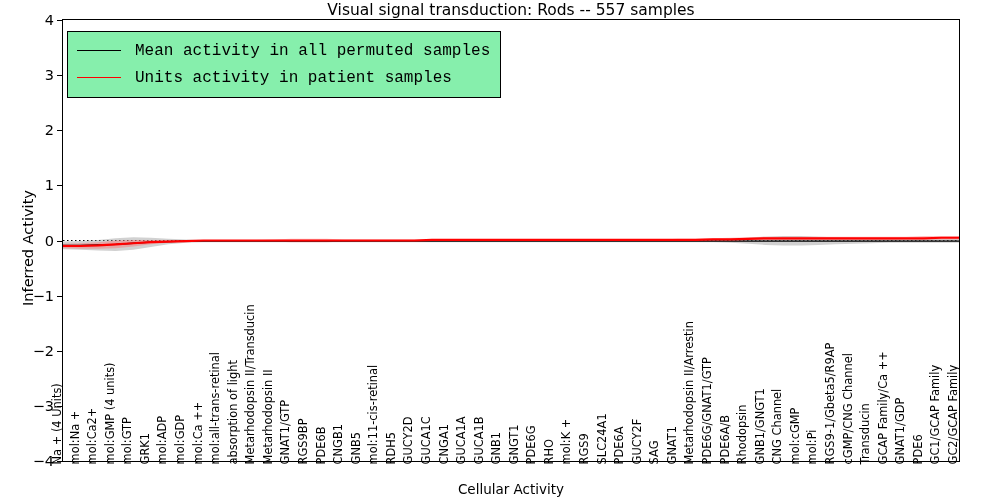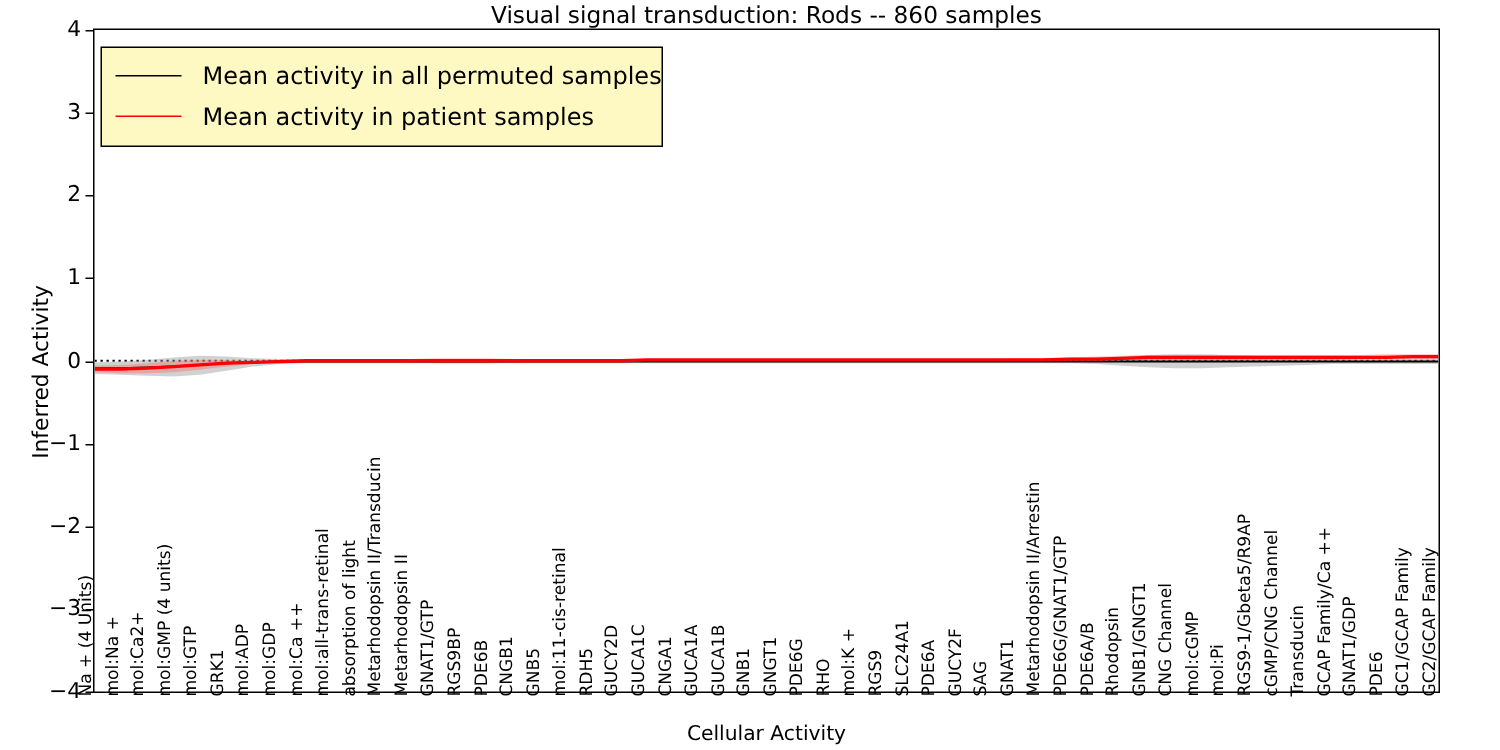--- a/index.html
+++ b/index.html
@@ -106,23 +106,24 @@
     text-align: center;
     font-size: 13.5px;
     color: #000000;
   }
   
   #legend {
     position: absolute;
     left: 67px;
     top: 31px;
     border: 1.1px solid #000000;
-    background: #fef9c3;
-    padding: 5px 0 6px 9px;
+    background: #86efac;
+    padding: 5px 10px 6px 9px;
     box-sizing: border-box;
+    font-family: Liberation Mono, monospace;
   }
   .legend-row {
     display: flex;
     align-items: center;
     height: 27px;
   }
   .legend-swatch {
     width: 44px;
     height: 0;
     border-top-width: 1.4px;
@@ -134,21 +135,21 @@
     font-size: 16px;
     color: #000000;
     white-space: nowrap;
   }
 </style>
 </head>
 <body>
 
 <div id="figure">
 
-  <div id="chart-title">Visual signal transduction: Rods -- 860 samples</div>
+  <div id="chart-title">Visual signal transduction: Rods -- 557 samples</div>
 
   <div id="yaxis-ticks">
       <div class="ytick-label" style="top: 20px; width: 52px; right: 8px;">4</div>
       <div style="position: absolute; left: 57px; width: 5px; height: 0px; border-top: 1.1px solid rgb(0, 0, 0); top: 20px;"></div>
       <div class="ytick-label" style="top: 75.125px; width: 52px; right: 8px;">3</div>
       <div style="position: absolute; left: 57px; width: 5px; height: 0px; border-top: 1.1px solid rgb(0, 0, 0); top: 75.125px;"></div>
       <div class="ytick-label" style="top: 130.25px; width: 52px; right: 8px;">2</div>
       <div style="position: absolute; left: 57px; width: 5px; height: 0px; border-top: 1.1px solid rgb(0, 0, 0); top: 130.25px;"></div>
       <div class="ytick-label" style="top: 185.375px; width: 52px; right: 8px;">1</div>
       <div style="position: absolute; left: 57px; width: 5px; height: 0px; border-top: 1.1px solid rgb(0, 0, 0); top: 185.375px;"></div>
@@ -176,21 +177,21 @@
       </svg>
   </div>
 
   <div id="legend">
     <div class="legend-row">
       <span class="legend-swatch" style="border-top-color:#000000"></span>
       <span class="legend-text">Mean activity in all permuted samples</span>
     </div>
     <div class="legend-row">
       <span class="legend-swatch" style="border-top-color:#ff0000"></span>
-      <span class="legend-text">Mean activity in patient samples</span>
+      <span class="legend-text">Units activity in patient samples</span>
     </div>
   </div>
 
   <div id="xtick-labels">
       <div class="xtick-wrap" style="left: 1px;">
         <div class="xtick-label">Na + (4 Units)</div>
       </div>
       <div class="xtick-wrap" style="left: 18.5686px;">
         <div class="xtick-label">mol:Na +</div>
       </div>

